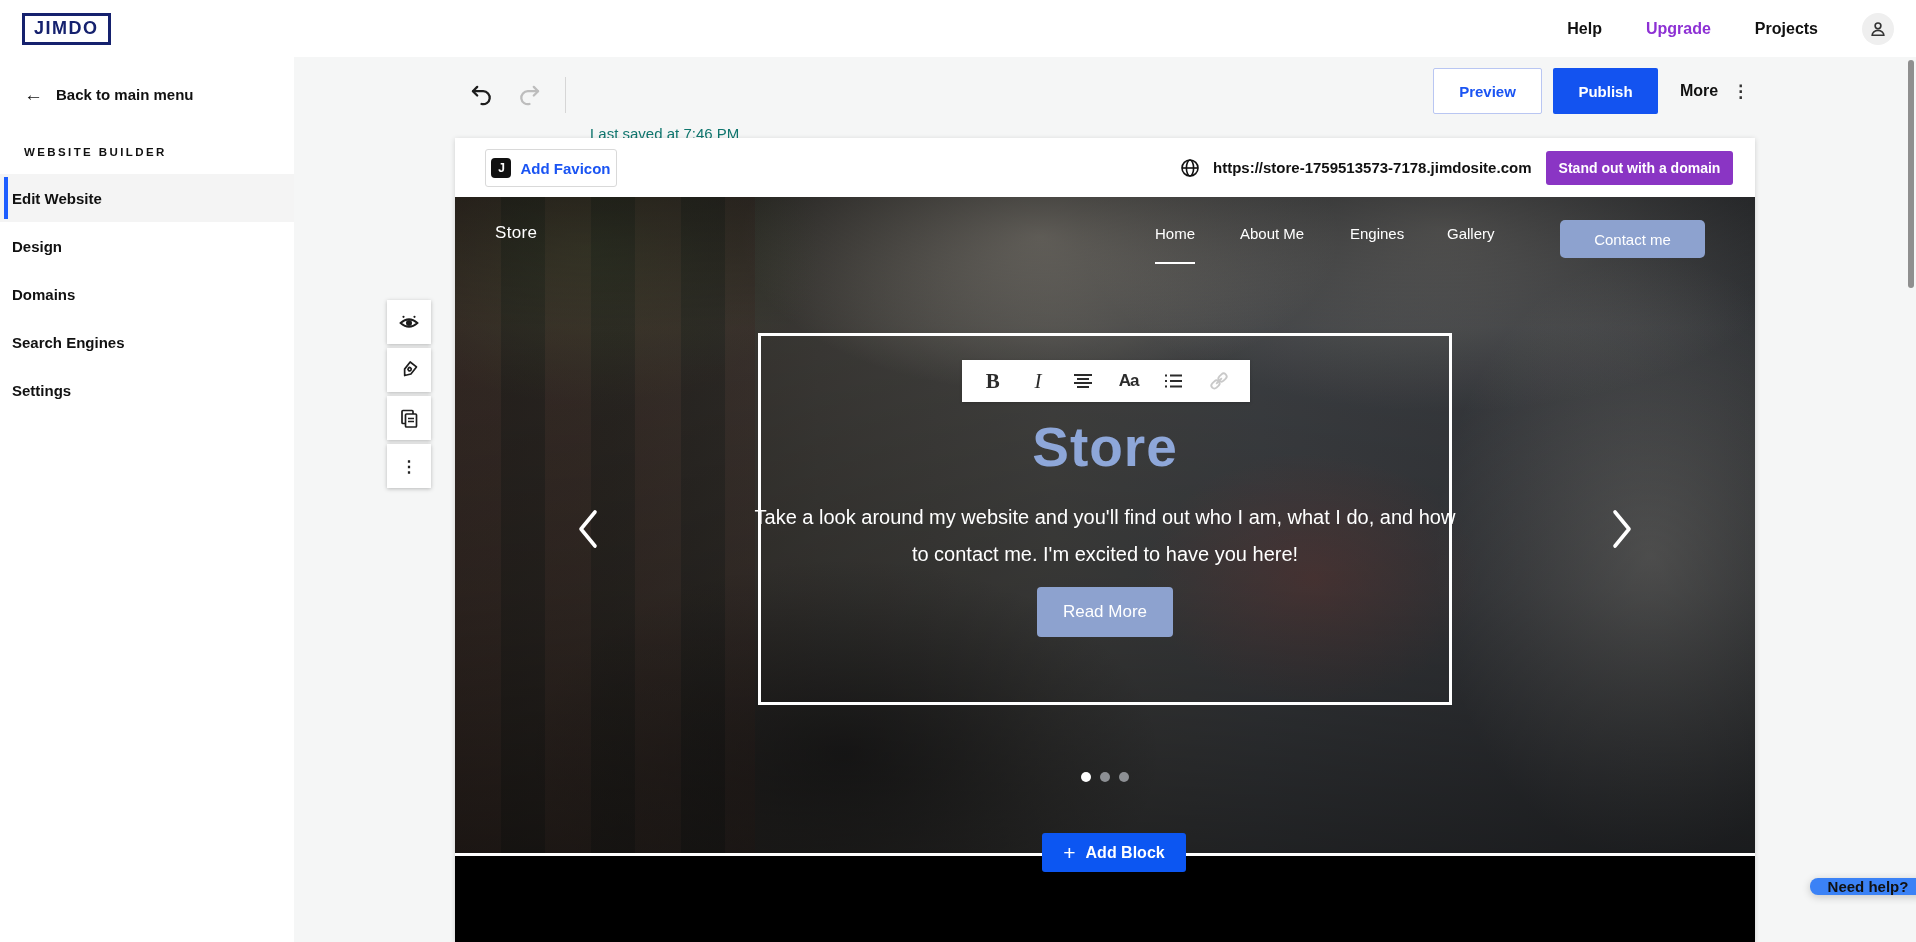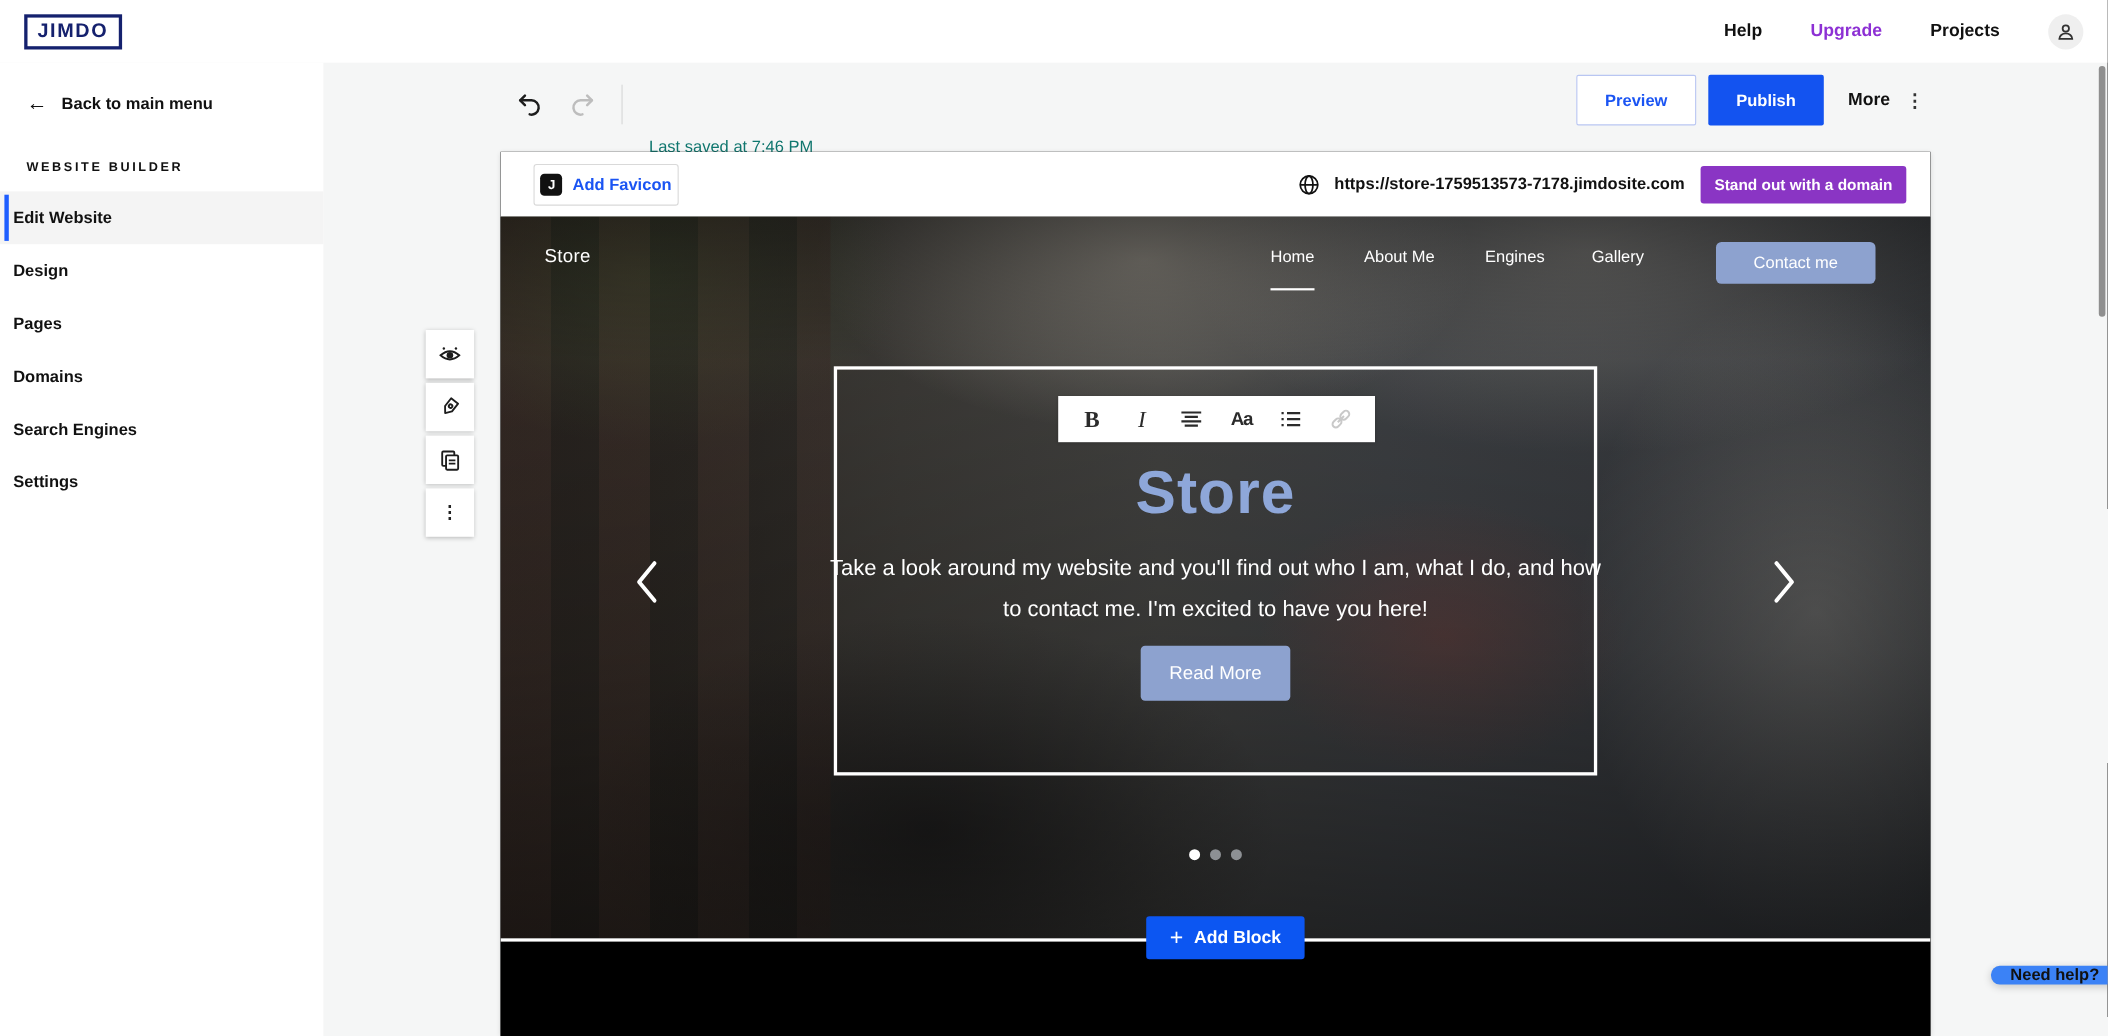--- a/index.html
+++ b/index.html
@@ -153,23 +153,20 @@
   <div class="back-row">
     <span class="back-arrow">←</span>
     <span class="back-label">Back to main menu</span>
   </div>
   <div class="section-label">WEBSITE BUILDER</div>
   <div class="side-item active">
       <span>Edit Website</span>
     </div>
   <div class="side-item">
       <span>Design</span>
-    </div>
-  <div class="side-item">
-      <span>Pages</span>
     </div>
   <div class="side-item">
       <span>Domains</span>
     </div>
   <div class="side-item">
       <span>Search Engines</span>
     </div>
   <div class="side-item">
       <span>Settings</span>
     </div>

